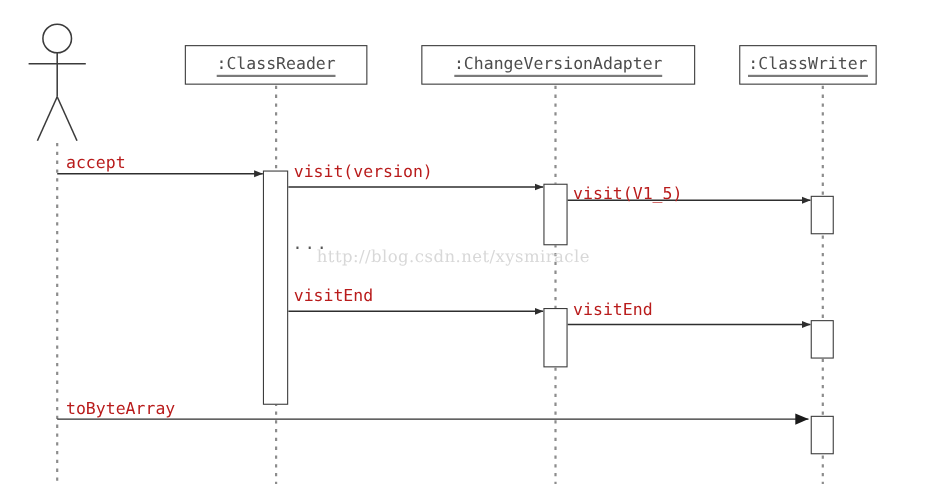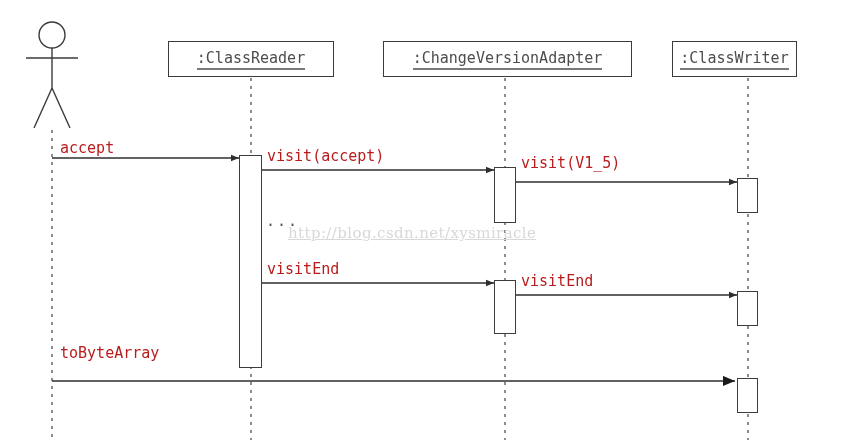--- a/index.html
+++ b/index.html
@@ -61,21 +61,20 @@
     white-space: nowrap;
   }
   .watermark {
     position: absolute;
     font-family: "DejaVu Serif", "Liberation Serif", serif;
     font-size: 15px;
     color: #d8d8d8;
     white-space: nowrap;
     letter-spacing: 0.4px;
     pointer-events: none;
-    text-decoration: underline;
   }
   .activation {
     position: absolute;
     box-sizing: border-box;
     background: #ffffff;
     border: 1px solid #3d3d3d;
   }
 </style>
 </head>
 <body>
@@ -130,23 +129,23 @@
   </div>
 
   <div class="activation" style="left:239px; top:155px; width:23px; height:213px;"></div>
   <div class="activation" style="left:494px; top:167px; width:22px; height:56px;"></div>
   <div class="activation" style="left:494px; top:280px; width:22px; height:54px;"></div>
   <div class="activation" style="left:737px; top:178px; width:21px; height:35px;"></div>
   <div class="activation" style="left:737px; top:291px; width:21px; height:35px;"></div>
   <div class="activation" style="left:737px; top:378px; width:21px; height:35px;"></div>
 
   <div class="msg-label" style="left:60px; top:140px;">accept</div>
-  <div class="msg-label" style="left:267px; top:148px;">visit(accept)</div>
-  <div class="msg-label" style="left:521px; top:155px;text-align:center;">visit(V1_5)</div>
+  <div class="msg-label" style="left:267px; top:148px;">visit(version)</div>
+  <div class="msg-label" style="left:521px; top:168px;text-align:center;">visit(V1_5)</div>
   <div class="msg-label" style="left:267px; top:261px;">visitEnd</div>
   <div class="msg-label" style="left:521px; top:273px;">visitEnd</div>
-  <div class="msg-label" style="left:60px; top:345px;">toByteArray</div>
+  <div class="msg-label" style="left:60px; top:363px;">toByteArray</div>
 
   <div class="ellipsis-label" style="left:266px; top:212px;">...</div>
 
   <div class="watermark" style="left:288px; top:224px;">http://blog.csdn.net/xysmiracle</div>
 
 </div>
 
 </body></html>

